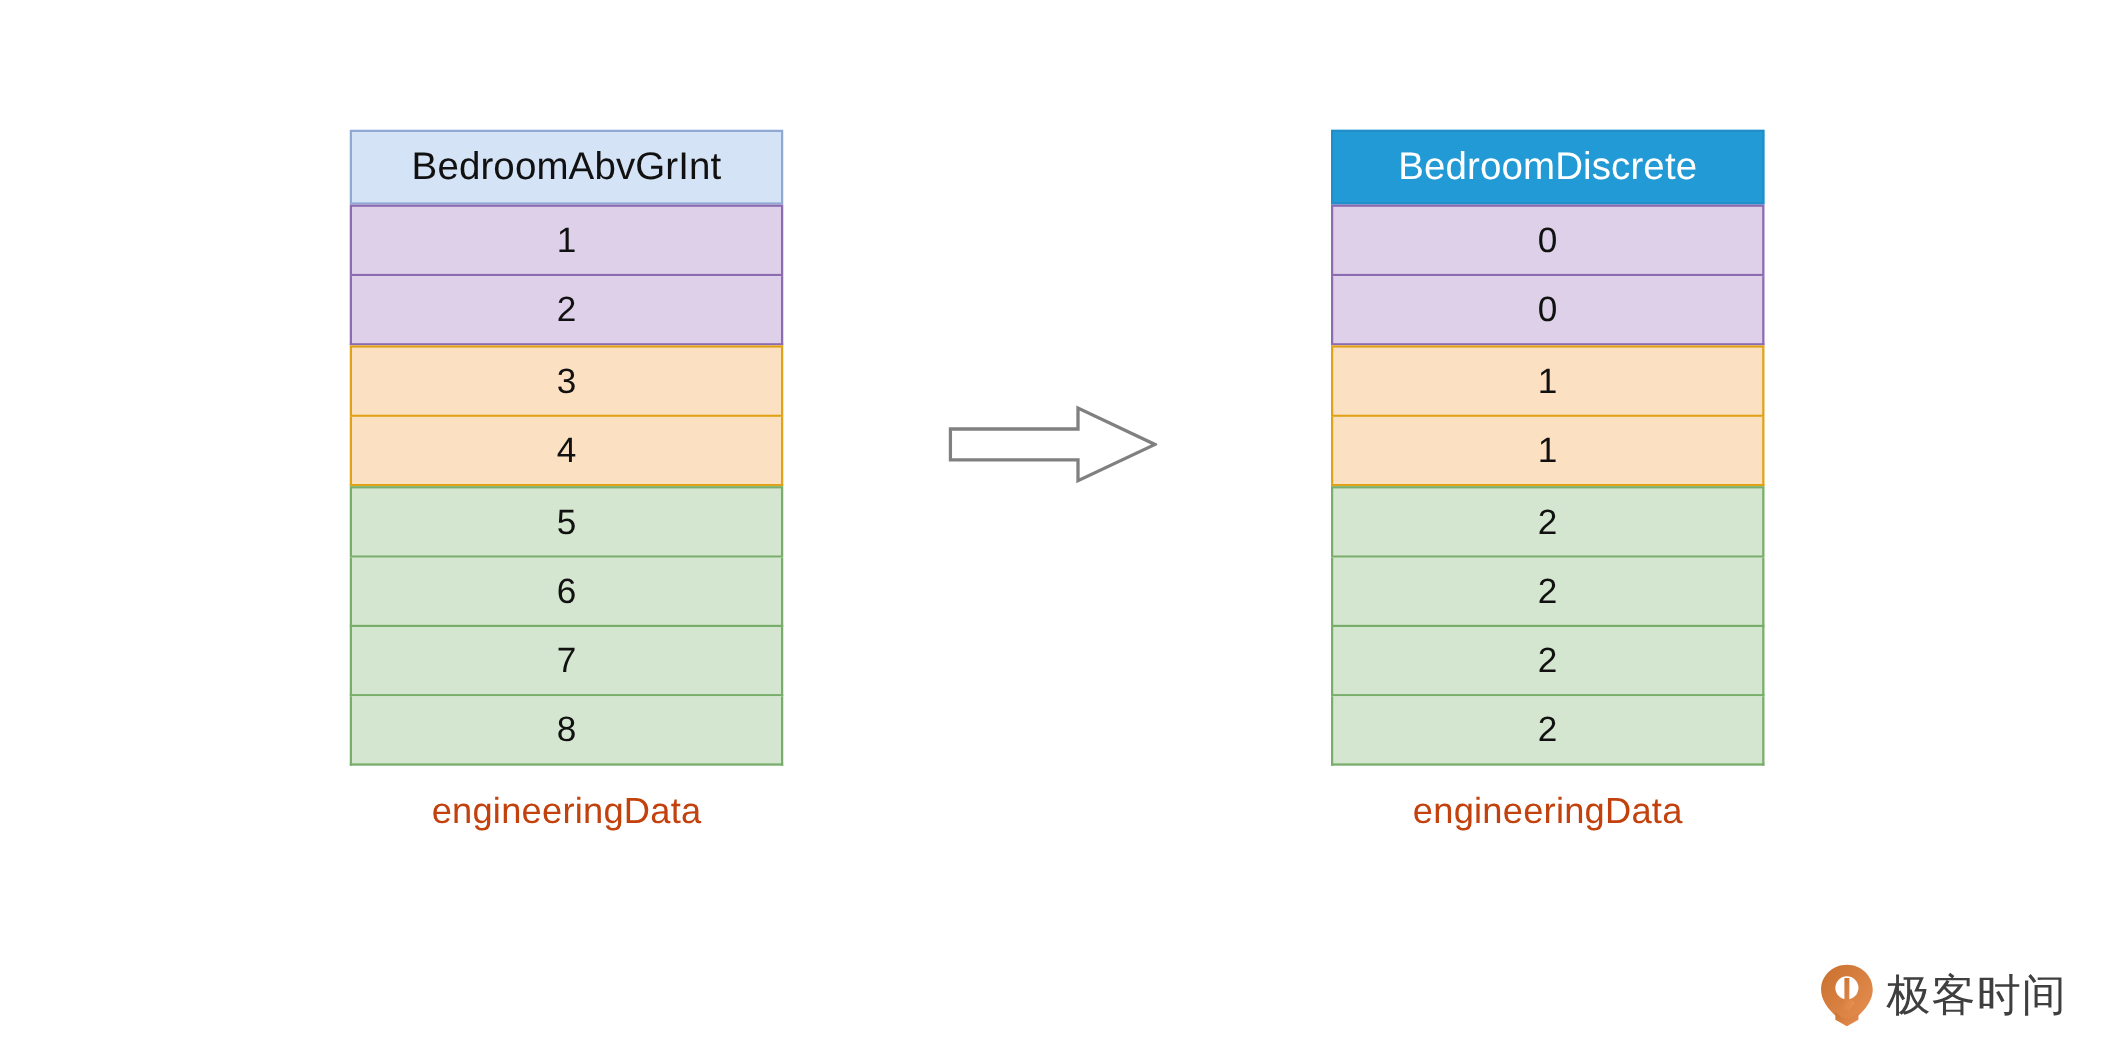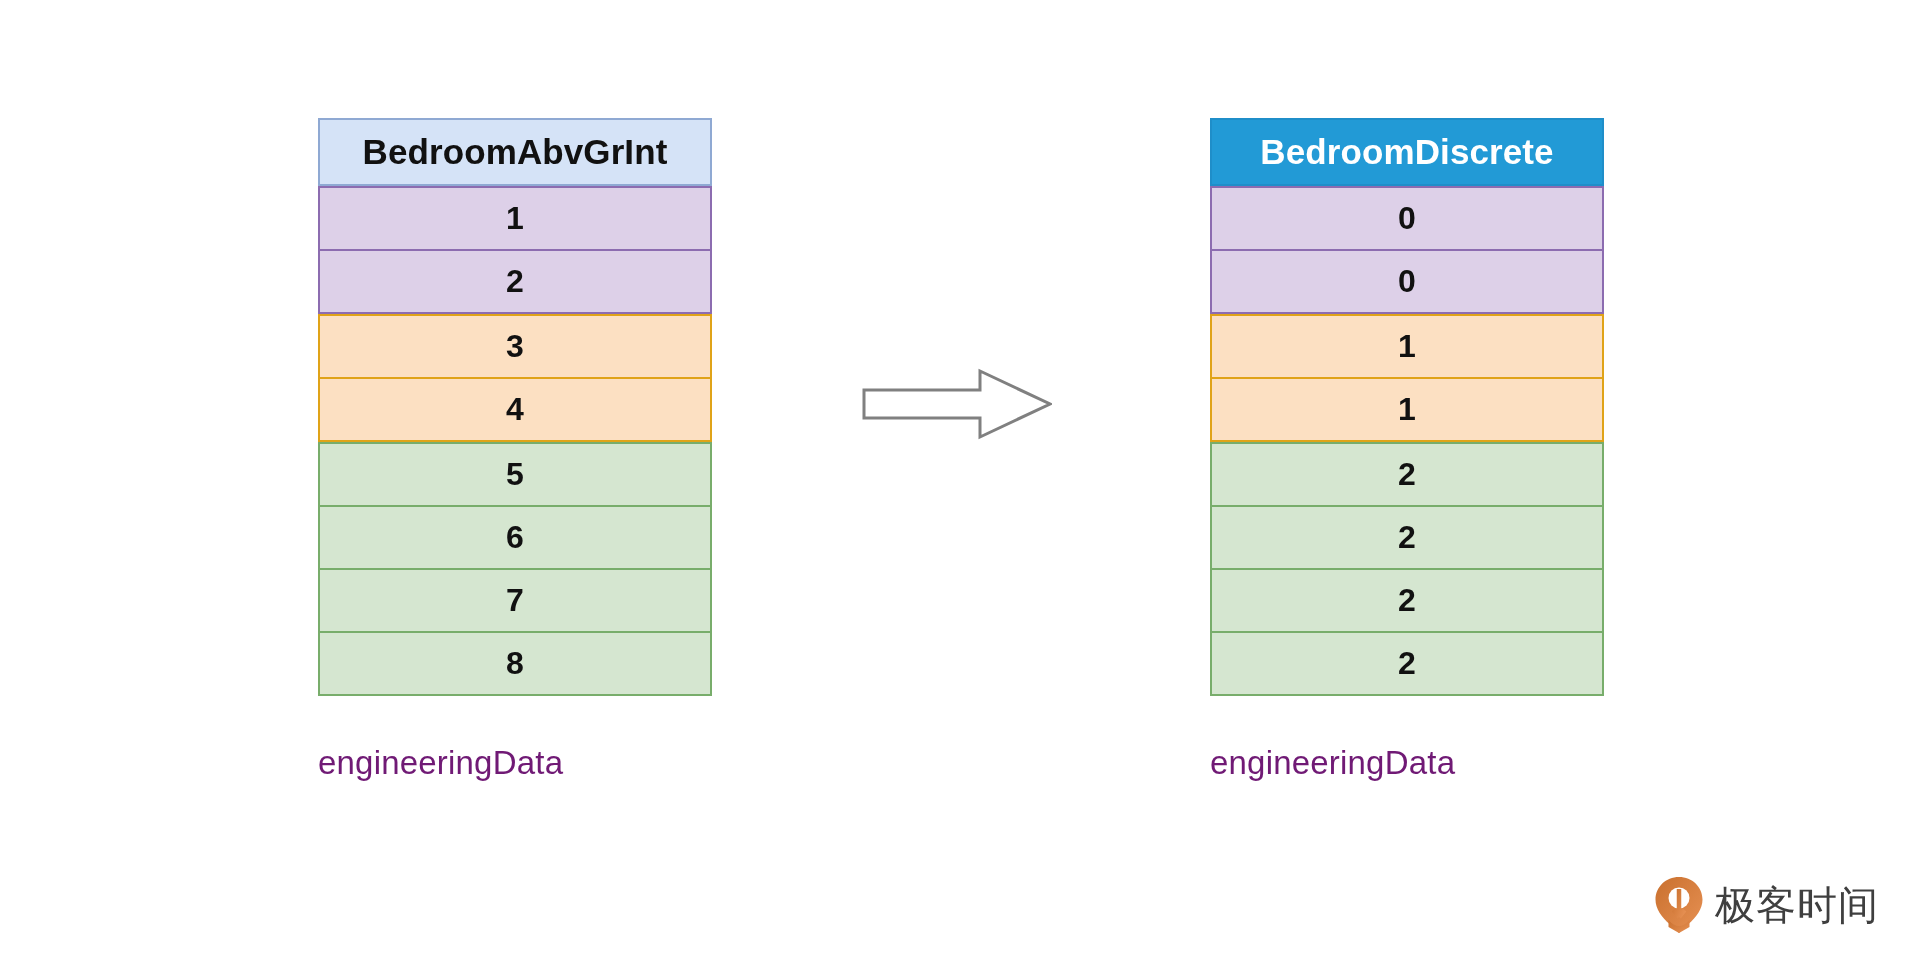--- a/index.html
+++ b/index.html
@@ -37,21 +37,21 @@
     border-spacing: 0;
     table-layout: fixed;
   }
   .data-table td,
   .data-table th {
     height: 55px;
     box-sizing: border-box;
     text-align: center;
     vertical-align: middle;
     padding: 12px;
-    font-weight: bold;
+    font-weight: normal;
     letter-spacing: 0.1px;
     margin-left: 31px;
   }
 
   
   .hdr-light {
     background: #d5e3f7;
     border: 2px solid #8fa9d3;
     color: #111111;
     font-size: 35px;
@@ -95,25 +95,25 @@
     border-bottom: 2px solid #78ad6b;
     border-top: 0;
     color: #111111;
     font-size: 32px;
   }
   .grp-green.first { border-top: 2px solid #78ad6b; }
 
   
   .caption {
     position: absolute;
-    top: 744px;
+    top: 718px;
     width: 394px;
-    text-align: left;
+    text-align: center;
     font-size: 33px;
-    color: #701a75;
+    color: #c2410c;
     letter-spacing: 0.2px;
   }
   .caption.left  { left: 318px; }
   .caption.right { left: 1210px; }
 
   
   #arrow-wrap {
     position: absolute;
     left: 862px;
     top: 368px;

